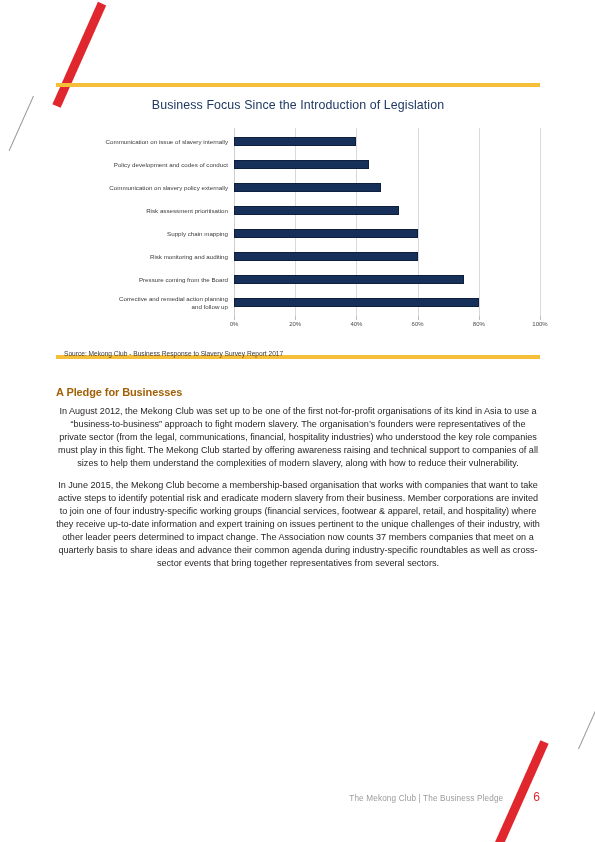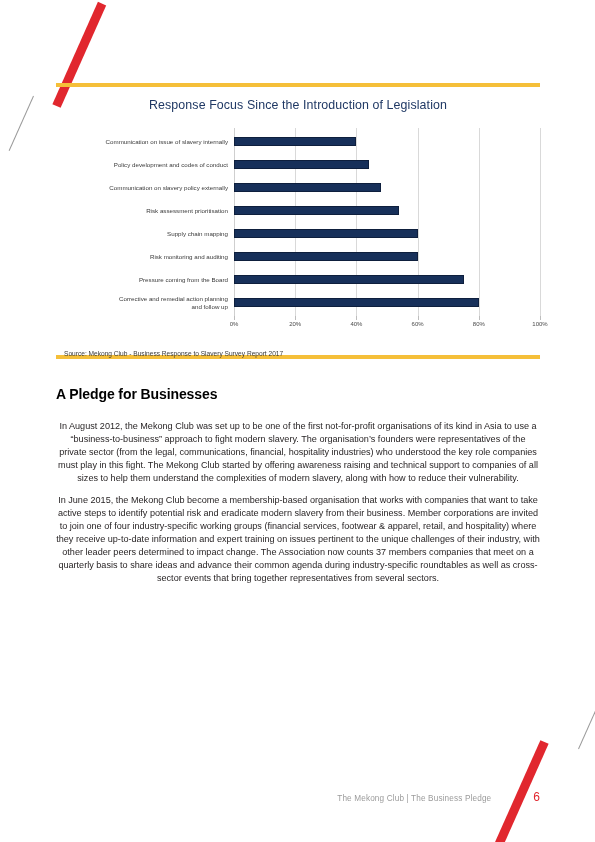--- a/index.html
+++ b/index.html
@@ -152,42 +152,42 @@
     padding-left: 8px;
   }
 
   
   .content {
     position: absolute;
     left: 56px; top: 386px;
     width: 484px;
   }
   .content h2 {
-    font-size: 14px;
+    font-size: 11px;
     font-weight: bold;
-    color: #000000;
-    margin: 0 0 18px 0;
+    color: #a16207;
+    margin: 0 0 7px 0;
     letter-spacing: -0.1px;
   }
   .content p {
     font-size: 9.1px;
     line-height: 1.43;
     color: #231f20;
     margin: 0 0 9px 0;
     text-align: center;
   }
 
   
   .footer {
     position: absolute;
     right: 55px;
     bottom: 38px;
     display: flex;
     align-items: baseline;
-    gap: 12px;
+    gap: 0;
   }
   .footer-text {
     font-size: 8.2px;
     color: #9b9b9b;
     letter-spacing: 0.15px;
   }
   .footer-page {
     font-size: 12px;
     color: #e1272e;
     margin-left: 30px;
@@ -198,21 +198,21 @@
 
 <div class="deco deco-tl-red"></div>
 <div class="deco deco-tl-gray"></div>
 <div class="deco deco-br-red"></div>
 <div class="deco deco-br-gray"></div>
 
 <div class="rule-yellow rule-top"></div>
 <div class="rule-yellow rule-mid"></div>
 
 <div class="chart-block">
-  <h1 class="chart-title">Response Focus Since the Introduction of Legislation</h1>
+  <h1 class="chart-title">Business Focus Since the Introduction of Legislation</h1>
 
   <div class="chart-body">
     <div class="cat-axis">
         <div class="cat-label">Communication on issue of slavery internally</div>
         <div class="cat-label">Policy development and codes of conduct</div>
         <div class="cat-label">Communication on slavery policy externally</div>
         <div class="cat-label">Risk assessment prioritisation</div>
         <div class="cat-label">Supply chain mapping</div>
         <div class="cat-label">Risk monitoring and auditing</div>
         <div class="cat-label">Pressure coming from the Board</div>

